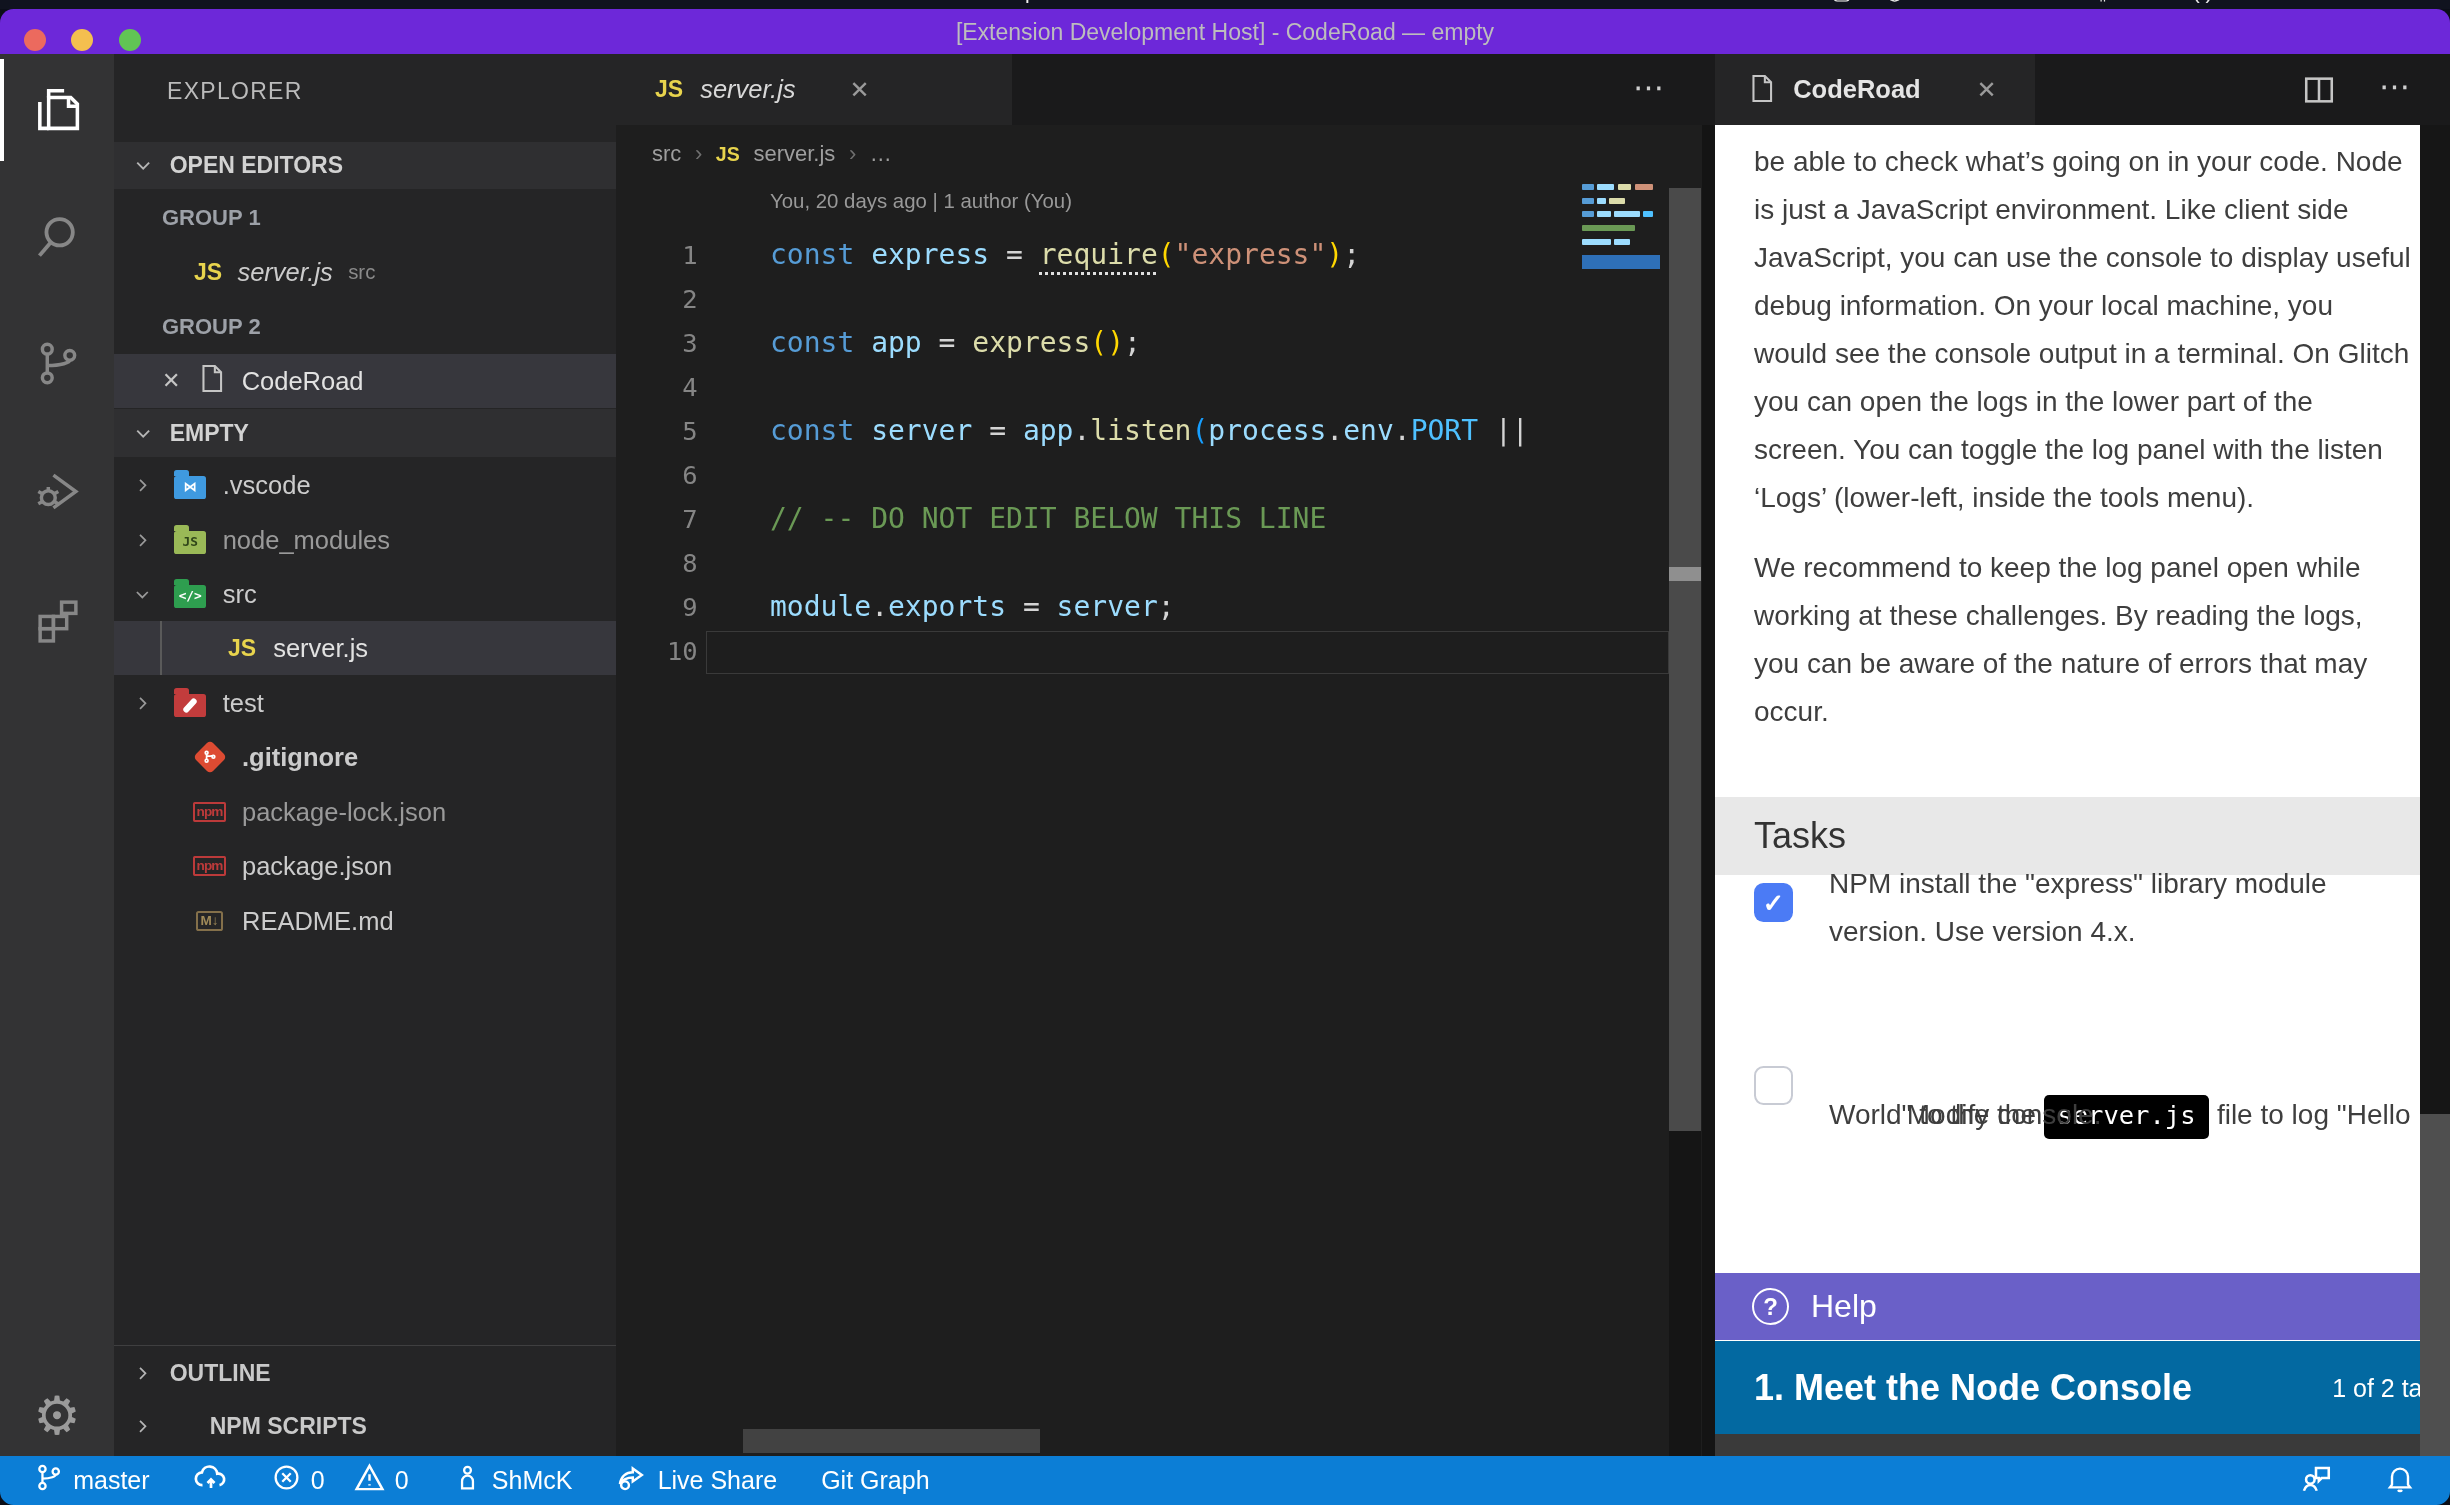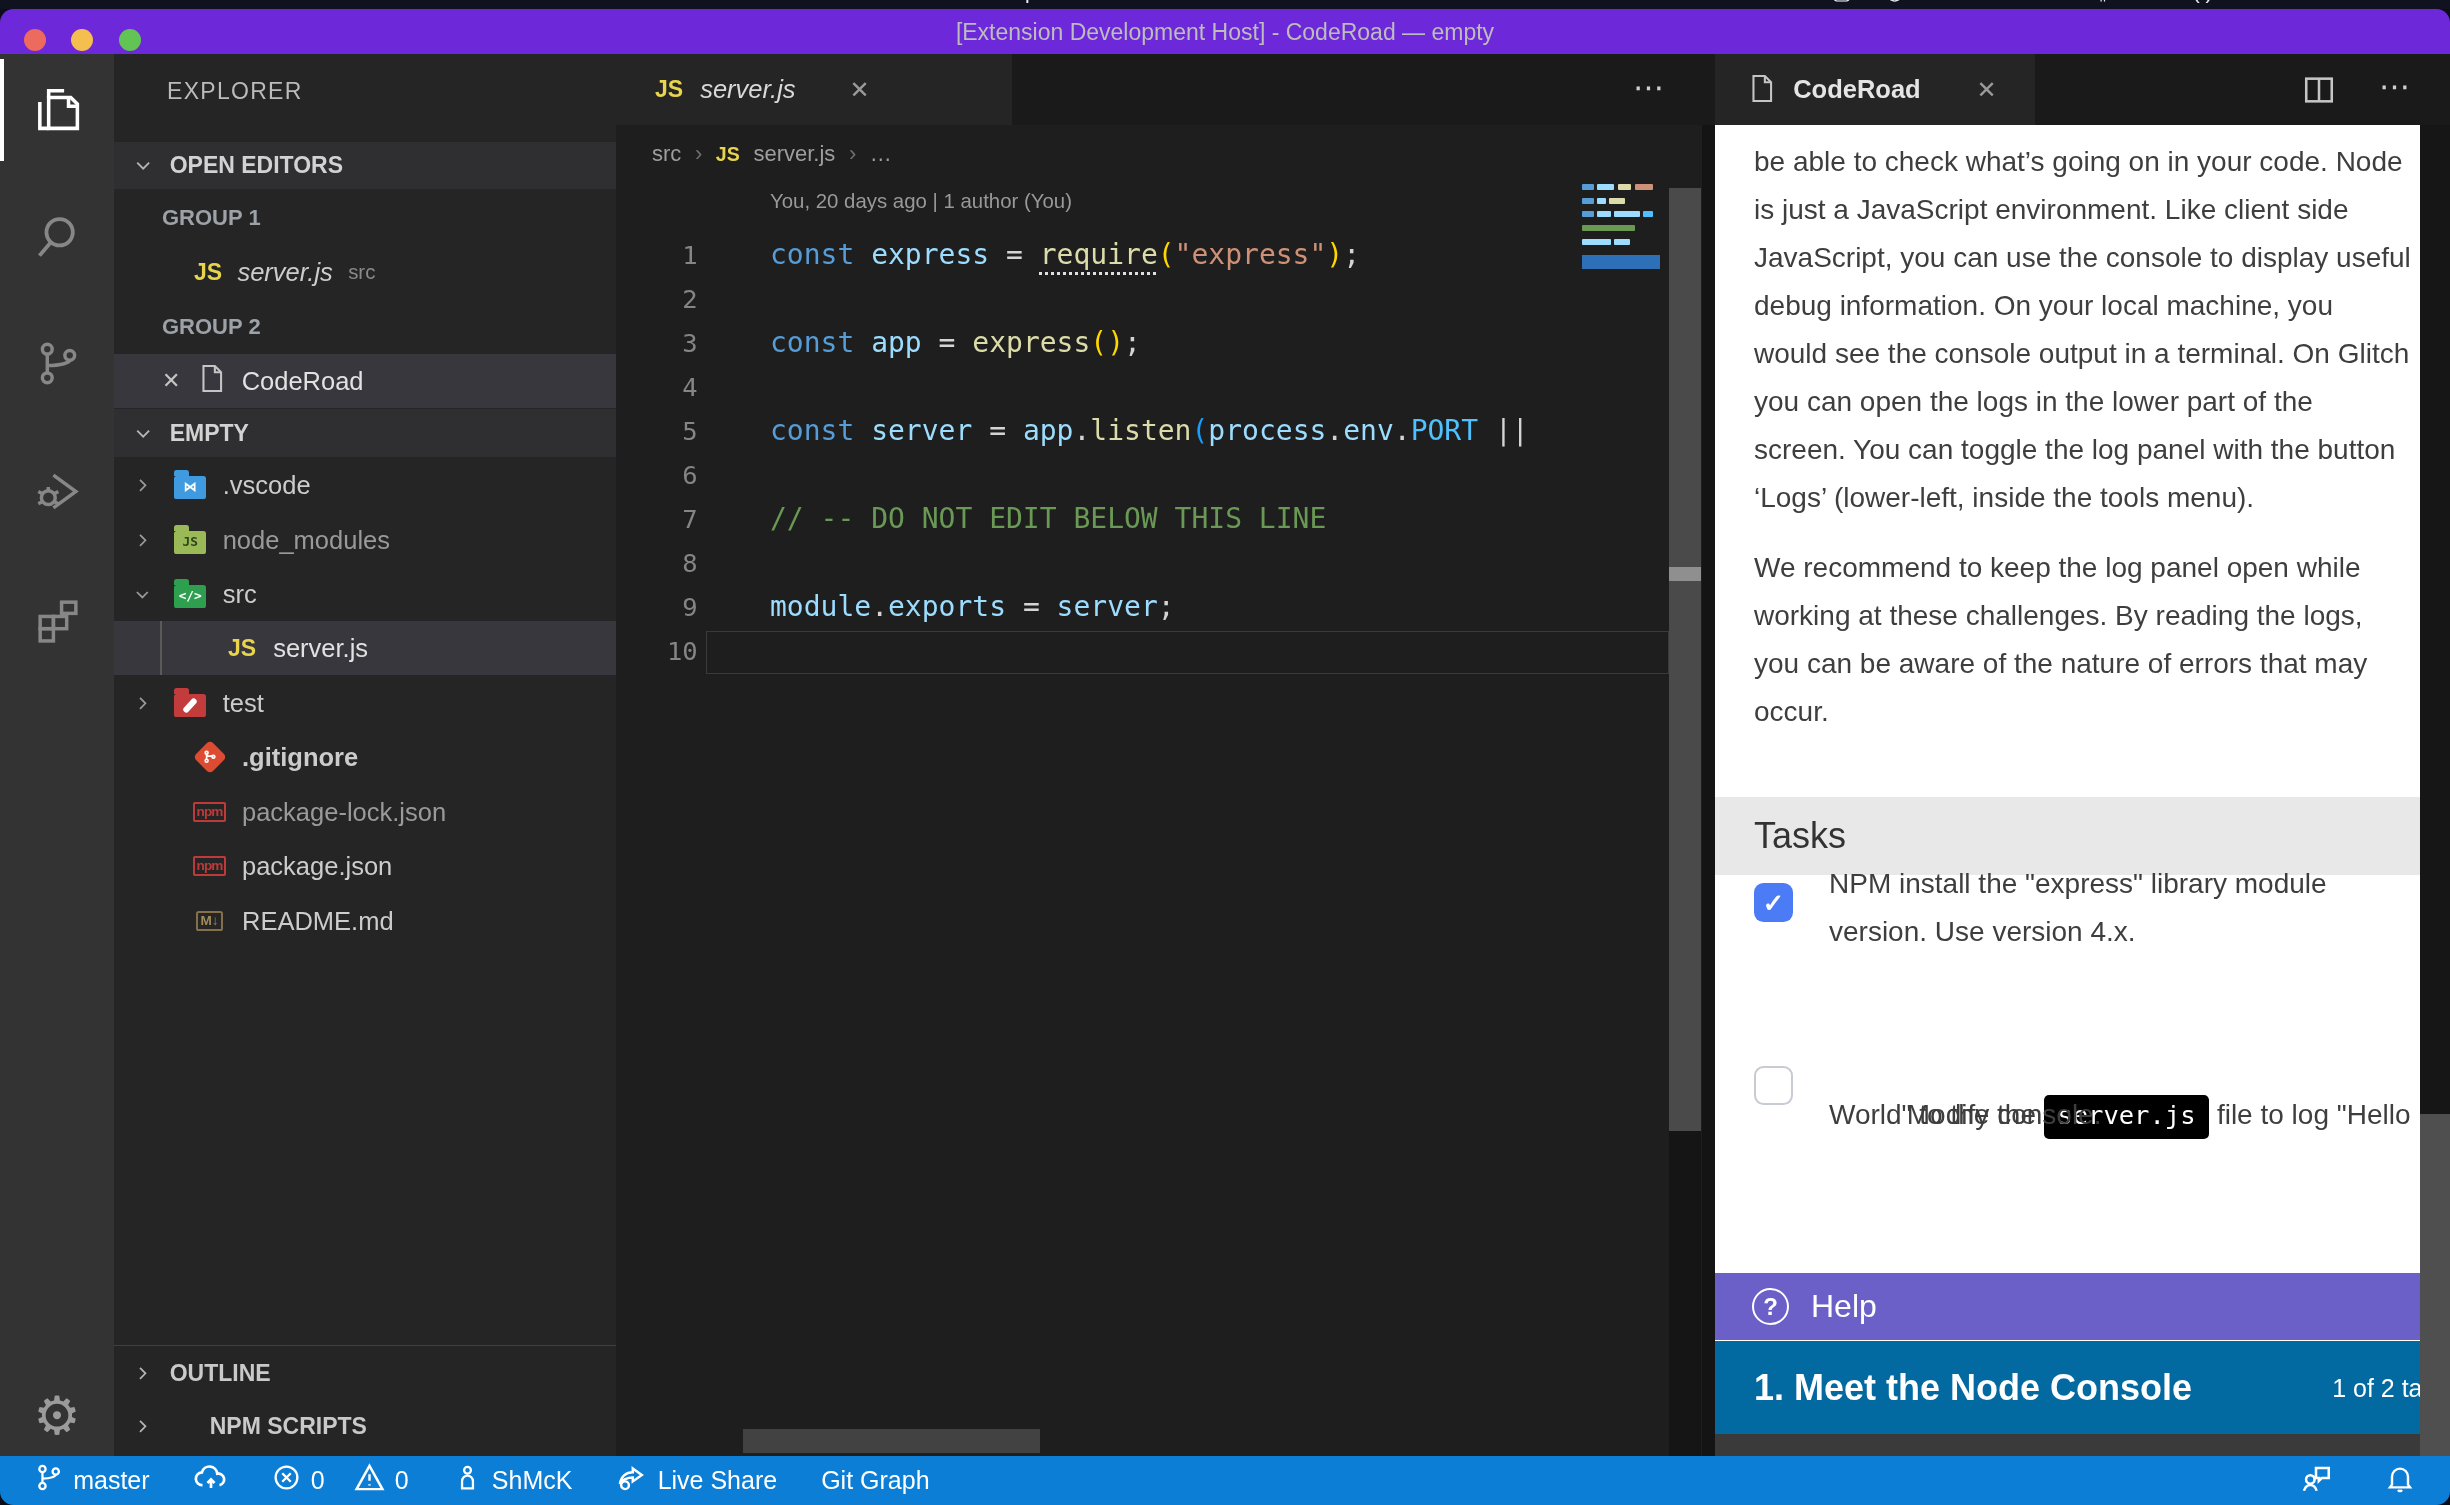--- a/index.html
+++ b/index.html
@@ -485,21 +485,21 @@
     </div>
 
     <div class="webview">
       <div class="wvtext" style="top:12.8px;">
           <div class="wv-line">be able to check what’s going on in your code. Node</div>
           <div class="wv-line">is just a JavaScript environment. Like client side</div>
           <div class="wv-line">JavaScript, you can use the console to display useful</div>
           <div class="wv-line">debug information. On your local machine, you</div>
           <div class="wv-line">would see the console output in a terminal. On Glitch</div>
           <div class="wv-line">you can open the logs in the lower part of the</div>
-          <div class="wv-line">screen. You can toggle the log panel with the button</div>
+          <div class="wv-line">screen. You can toggle the log panel with the listen</div>
           <div class="wv-line">‘Logs’ (lower-left, inside the tools menu).</div>
         </div>
       <div class="wvtext" style="top:419px;">
           <div class="wv-line">We recommend to keep the log panel open while</div>
           <div class="wv-line">working at these challenges. By reading the logs,</div>
           <div class="wv-line">you can be aware of the nature of errors that may</div>
           <div class="wv-line">occur.</div>
         </div>
 
       <div class="tasksband">

